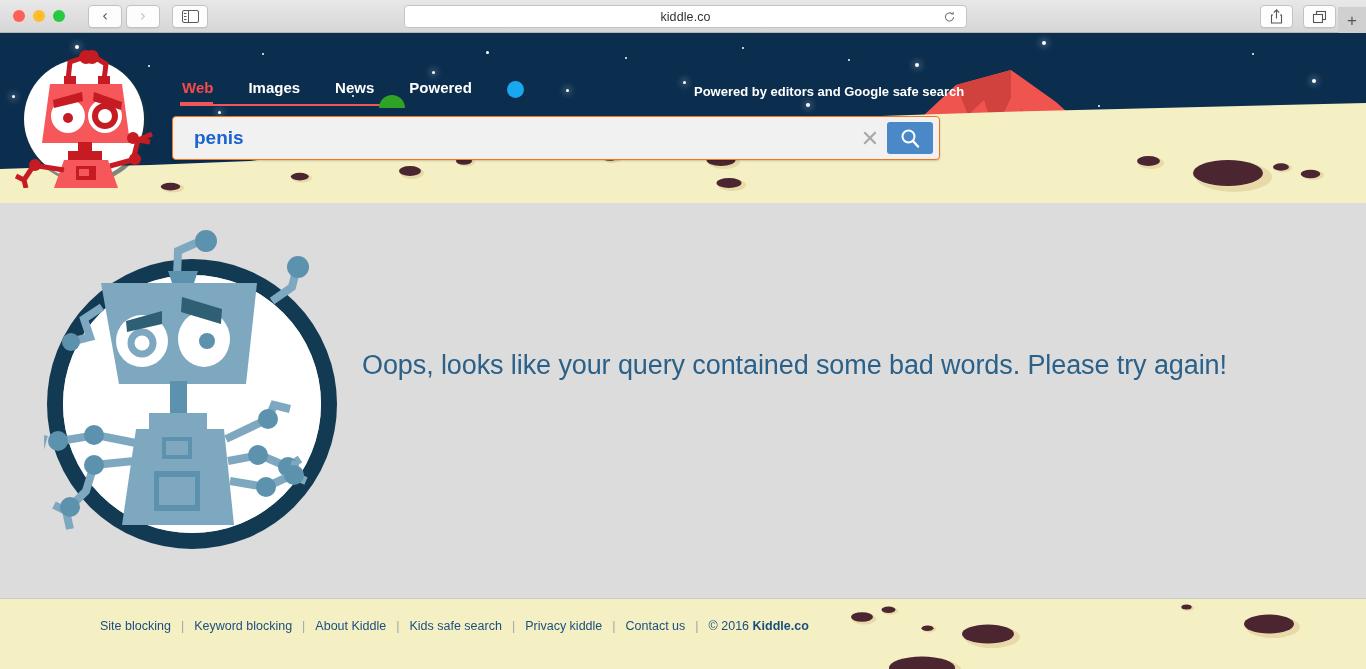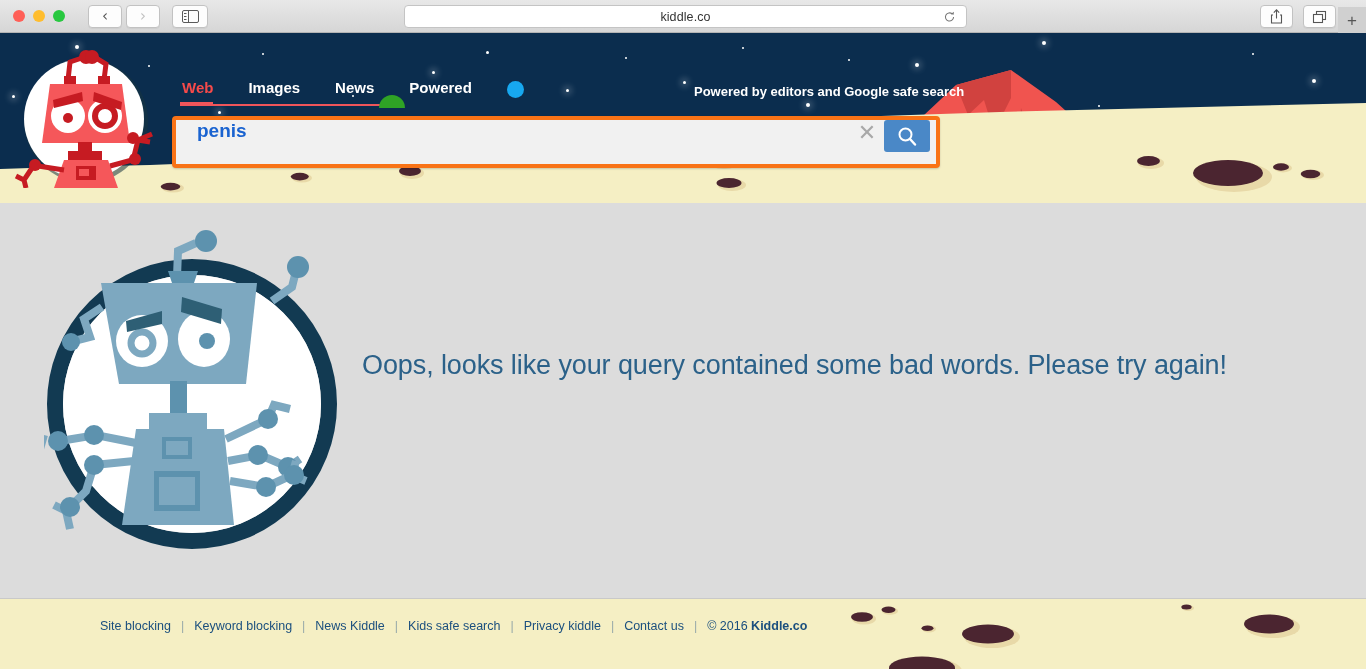--- a/index.html
+++ b/index.html
@@ -107,25 +107,25 @@
     position: absolute; left: 379px; top: 62px;
     width: 26px; height: 13px;
     background: #2fa325;
     border-radius: 13px 13px 0 0;
     z-index: 5;
   }
 
   
   .searchbar {
     position: absolute; left: 172px; top: 83px;
-    width: 768px; height: 52px;
+    width: 768px; height: 44px;
     background: #f1f1f1;
-    border: 4px solid #f97316;
+    border: 1px solid #f97316;
     border-radius: 4px;
-    display: flex; align-items: flex-start;
+    display: flex; align-items: center;
     box-shadow: 0 1px 2px rgba(0,0,0,0.18);
     z-index: 8;
   }
   .search-input {
     flex: 1; border: none; outline: none; background: transparent;
     font-family: "Liberation Sans", sans-serif;
     font-size: 19px; font-weight: bold; color: #1a63d0;
     padding-left: 21px;
   }
   .clear-icon {
@@ -532,21 +532,21 @@
         <ellipse cx="8" cy="5" rx="6" ry="3" fill="#e8d9a8"></ellipse>
         <ellipse cx="6.5" cy="4" rx="5.2" ry="2.5" fill="#4b2530"></ellipse>
       </svg>
   </div>
 
   <div class="footer-links">
     <a class="footer-link" href="#">Site blocking</a>
     <span class="footer-sep">|</span>
     <a class="footer-link" href="#">Keyword blocking</a>
     <span class="footer-sep">|</span>
-    <a class="footer-link" href="#">News Kiddle</a>
+    <a class="footer-link" href="#">About Kiddle</a>
     <span class="footer-sep">|</span>
     <a class="footer-link" href="#">Kids safe search</a>
     <span class="footer-sep">|</span>
     <a class="footer-link" href="#">Privacy kiddle</a>
     <span class="footer-sep">|</span>
     <a class="footer-link" href="#">Contact us</a>
     <span class="footer-sep">|</span>
     <span class="footer-copy"><span>© 2016 </span><b>Kiddle.co</b></span>
   </div>
 </div>

